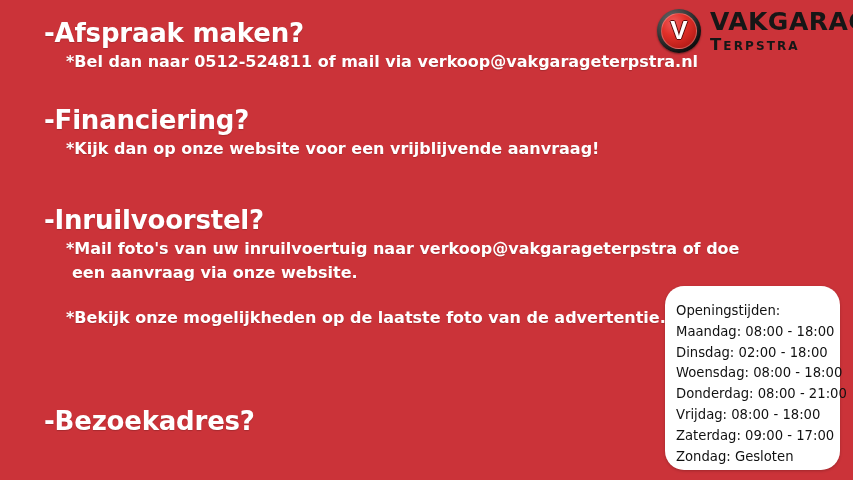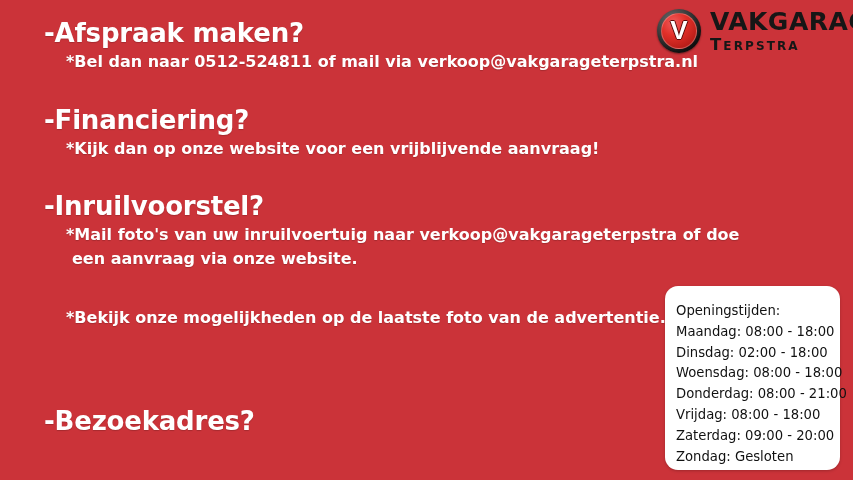--- a/index.html
+++ b/index.html
@@ -119,33 +119,33 @@
     white-space: nowrap;
     text-shadow: 0 1px 1px rgba(0,0,0,.18);
   }
   .sec-body .cont {
     display: block;
     margin-left: 6px;
   }
 
   #sec-afspraak      { top: 20px; }
   #sec-financiering  { top: 107px; }
-  #sec-inruil        { top: 193px; }
+  #sec-inruil        { top: 207px; }
   #sec-garantie      { top: 303px; }
   #sec-bezoekadres   { top: 408px; }
 
   
   #hours-card {
     position: absolute;
     left: 665px;
     top: 286px;
     width: 175px;
     height: 184px;
     background: #ffffff;
-    border-radius: 13px;
+    border-radius: 19px;
     box-sizing: border-box;
     padding: 15px 0 0 11px;
     box-shadow: 0 1px 3px rgba(0,0,0,.22);
   }
   #hours-card .hrow {
     font-family: "DejaVu Sans", sans-serif;
     font-size: 13.2px;
     color: #111111;
     line-height: 20.8px;
     white-space: nowrap;
@@ -200,17 +200,17 @@
     <div class="sec-head">-Bezoekadres?</div>
   </div>
 
   <div id="hours-card">
     <div class="hrow">Openingstijden:</div>
     <div class="hrow">Maandag: 08:00 - 18:00</div>
     <div class="hrow">Dinsdag: 02:00 - 18:00</div>
     <div class="hrow">Woensdag: 08:00 - 18:00</div>
     <div class="hrow">Donderdag: 08:00 - 21:00</div>
     <div class="hrow">Vrijdag: 08:00 - 18:00</div>
-    <div class="hrow">Zaterdag: 09:00 - 20:00</div>
+    <div class="hrow">Zaterdag: 09:00 - 17:00</div>
     <div class="hrow">Zondag: Gesloten</div>
   </div>
 
 </div>
 
 </body></html>

